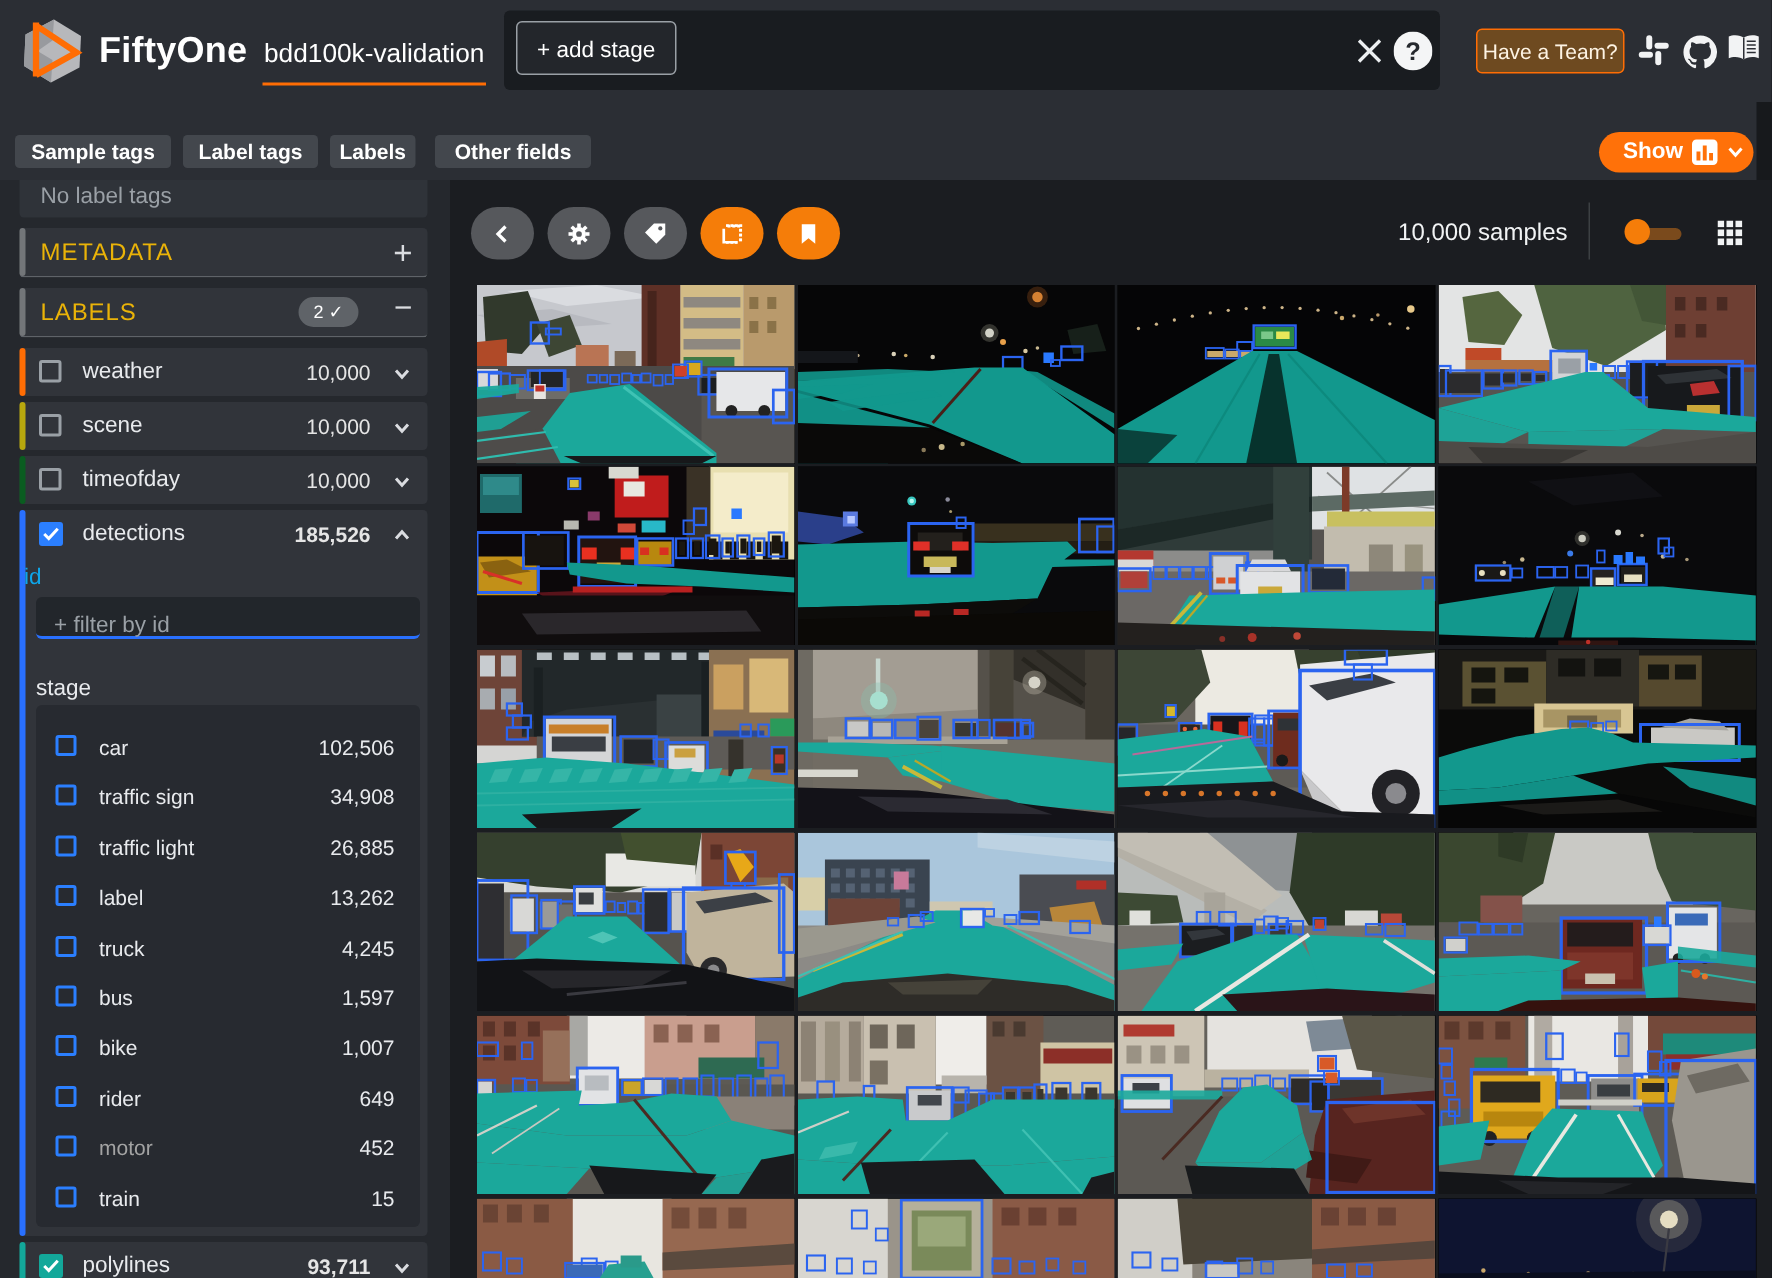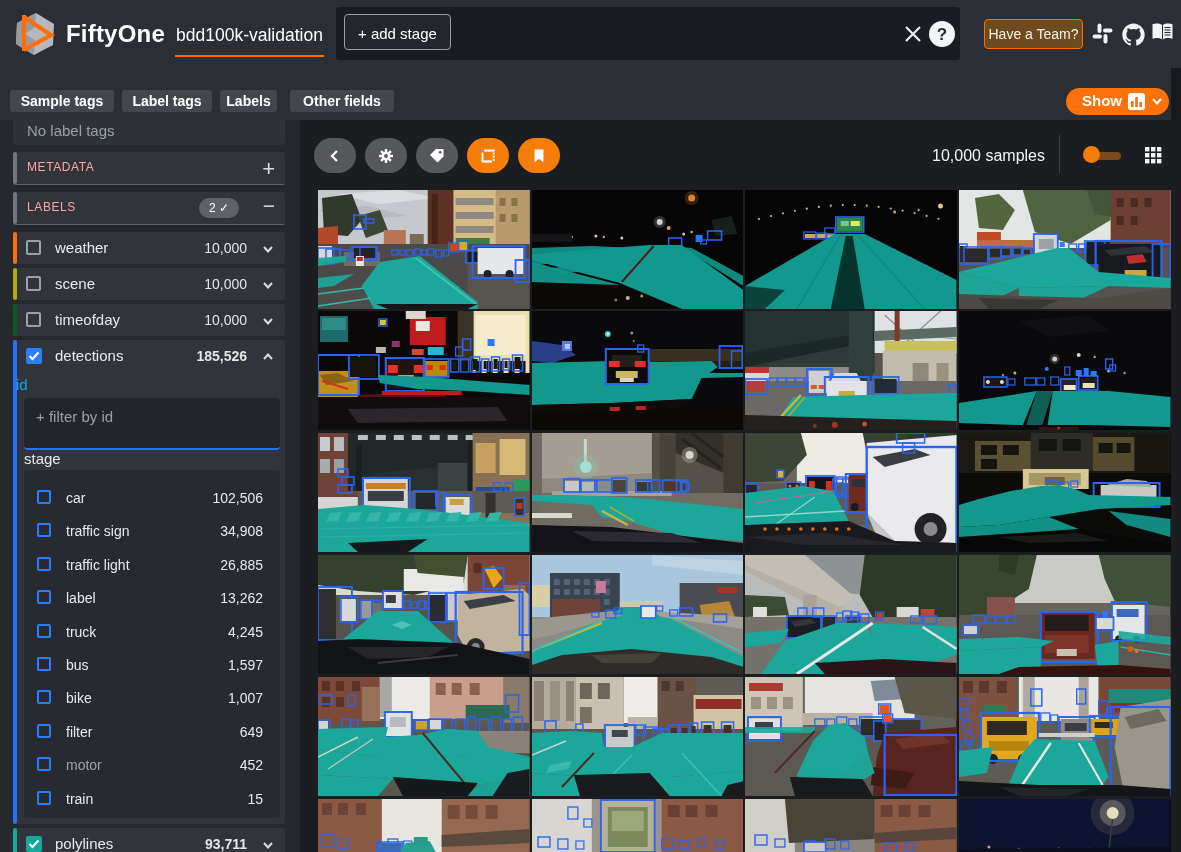--- a/index.html
+++ b/index.html
@@ -15,21 +15,21 @@
 .qicon{position:absolute;left:929px;top:21px;width:26px;height:26px;}
 .team{position:absolute;left:984px;top:19px;width:99px;height:30px;border:1px solid #ff6d04;border-radius:4px;background:#6e4a20;color:#fdf3e3;font-size:14px;text-align:center;line-height:28px;white-space:nowrap;}
 .hic{position:absolute;top:23px;color:#f2f3f4;}
 .tabs{position:absolute;left:0;top:68px;width:1171px;height:52px;background:#2b2e34;}
 .tab{position:absolute;top:22px;height:22px;background:#43474d;border-radius:3px;color:#fff;font-size:14px;font-weight:700;text-align:center;}
 .show{position:absolute;left:1066px;top:88px;width:103px;height:27px;background:#ff7109;border-radius:14px;color:#fff;font-size:15px;font-weight:700;}
 .sidebar{position:absolute;left:0;top:120px;width:300px;height:732px;background:#25282d;}
 .main{position:absolute;left:300px;top:120px;width:881px;height:732px;background:#1b1d21;}
 .srow{position:absolute;left:13px;width:272px;background:#31343a;}
 .srow .bar,.frow .bar{position:absolute;left:0;top:0;width:4px;height:100%;border-radius:2px;}
-.sectxt{position:absolute;left:14px;top:8px;color:#fca5a5;font-size:12px;letter-spacing:.6px;}
+.sectxt{position:absolute;left:14px;top:8px;color:#eab308;font-size:16px;letter-spacing:.6px;}
 .frow{position:absolute;left:13px;width:272px;background:#31343a;}
 .cbx{position:absolute;left:13px;top:8px;width:15px;height:15px;border:2px solid #9aa0a6;border-radius:2px;}
 .ftxt{position:absolute;left:42px;top:7px;color:#e8eaed;font-size:15px;}
 .fcnt{position:absolute;right:38px;top:8px;color:#e5e5e5;font-size:14px;}
 .chev{position:absolute;right:10px;top:10px;width:14px;height:14px;color:#dadce0;}
 .pill{position:absolute;left:314px;width:42px;height:35px;border-radius:18px;}
 .gray{background:#56585c;}
 .org{background:#f57d09;}
 .pill svg{position:absolute;left:50%;top:50%;transform:translate(-50%,-50%);}
 .tile{position:absolute;overflow:hidden;background:#000;}
@@ -141,21 +141,21 @@
       <div class="bar" style="background:#2970ff;"></div>
       <div style="position:absolute;left:13px;top:8px;width:16px;height:16px;background:#2b7fff;border-radius:2px;"><svg width="16" height="16" viewBox="0 0 16 16">
           <path d="M3.5 8 L6.5 11 L12.5 4.5" stroke="#fff" stroke-width="2" fill="none"></path>
         </svg></div>
       <div class="ftxt">detections</div>
       <div class="fcnt" style="font-weight:700;">185,526</div>
       <div class="chev"><svg width="14" height="14" viewBox="0 0 14 14">
           <path d="M3 9 L7 4.5 L11 9" stroke="#dadce0" stroke-width="2" fill="none"></path>
         </svg></div>
       <div style="position:absolute;left:3px;top:36px;color:#0ea5e9;font-size:15px;">id</div>
-      <div style="position:absolute;left:11px;top:58px;width:256px;height:52px;background:#22262b;border-radius:4px;border-bottom:2px solid #2970ff;">
+      <div style="position:absolute;left:11px;top:58px;width:256px;height:28px;background:#22262b;border-radius:4px;border-bottom:2px solid #2970ff;">
         <span style="position:absolute;left:12px;top:10px;color:#9aa0a6;font-size:15px;">+ filter by id</span>
       </div>
       <div style="position:absolute;left:11px;top:110px;color:#e8eaed;font-size:15px;">stage</div>
       <div style="position:absolute;left:11px;top:130px;width:256px;height:348px;background:#272a30;border-radius:4px;"></div>
       <div style="position:absolute;left:24px;top:150px;width:14px;height:14px;border:2px solid #2b7fff;border-radius:2px;"></div>
       <div style="position:absolute;left:53px;top:150px;color:#e8eaed;font-size:14px;">car</div>
       <div style="position:absolute;right:22px;top:150px;color:#e8eaed;font-size:14px;">102,506</div>
       <div style="position:absolute;left:24px;top:183px;width:14px;height:14px;border:2px solid #2b7fff;border-radius:2px;"></div>
       <div style="position:absolute;left:53px;top:183px;color:#e8eaed;font-size:14px;">traffic sign</div>
       <div style="position:absolute;right:22px;top:183px;color:#e8eaed;font-size:14px;margin-left:28px;">34,908</div>
@@ -168,21 +168,21 @@
       <div style="position:absolute;left:24px;top:284px;width:14px;height:14px;border:2px solid #2b7fff;border-radius:2px;"></div>
       <div style="position:absolute;left:53px;top:284px;color:#e8eaed;font-size:14px;">truck</div>
       <div style="position:absolute;right:22px;top:284px;color:#e8eaed;font-size:14px;">4,245</div>
       <div style="position:absolute;left:24px;top:317px;width:14px;height:14px;border:2px solid #2b7fff;border-radius:2px;"></div>
       <div style="position:absolute;left:53px;top:317px;color:#e8eaed;font-size:14px;">bus</div>
       <div style="position:absolute;right:22px;top:317px;color:#e8eaed;font-size:14px;">1,597</div>
       <div style="position:absolute;left:24px;top:350px;width:14px;height:14px;border:2px solid #2b7fff;border-radius:2px;"></div>
       <div style="position:absolute;left:53px;top:350px;color:#e8eaed;font-size:14px;">bike</div>
       <div style="position:absolute;right:22px;top:350px;color:#e8eaed;font-size:14px;">1,007</div>
       <div style="position:absolute;left:24px;top:384px;width:14px;height:14px;border:2px solid #2b7fff;border-radius:2px;"></div>
-      <div style="position:absolute;left:53px;top:384px;color:#e8eaed;font-size:14px;">filter</div>
+      <div style="position:absolute;left:53px;top:384px;color:#e8eaed;font-size:14px;">rider</div>
       <div style="position:absolute;right:22px;top:384px;color:#e8eaed;font-size:14px;">649</div>
       <div style="position:absolute;left:24px;top:417px;width:14px;height:14px;border:2px solid #2b7fff;border-radius:2px;"></div>
       <div style="position:absolute;left:53px;top:417px;color:#a3a3a3;font-size:14px;">motor</div>
       <div style="position:absolute;right:22px;top:417px;color:#e8eaed;font-size:14px;">452</div>
       <div style="position:absolute;left:24px;top:451px;width:14px;height:14px;border:2px solid #2b7fff;border-radius:2px;"></div>
       <div style="position:absolute;left:53px;top:451px;color:#e8eaed;font-size:14px;">train</div>
       <div style="position:absolute;right:22px;top:451px;color:#e8eaed;font-size:14px;">15</div>
     </div>
     <div class="frow" style="top:708px;height:32px;border-radius:3px;">
       <div class="bar" style="background:#13a89a;"></div>

